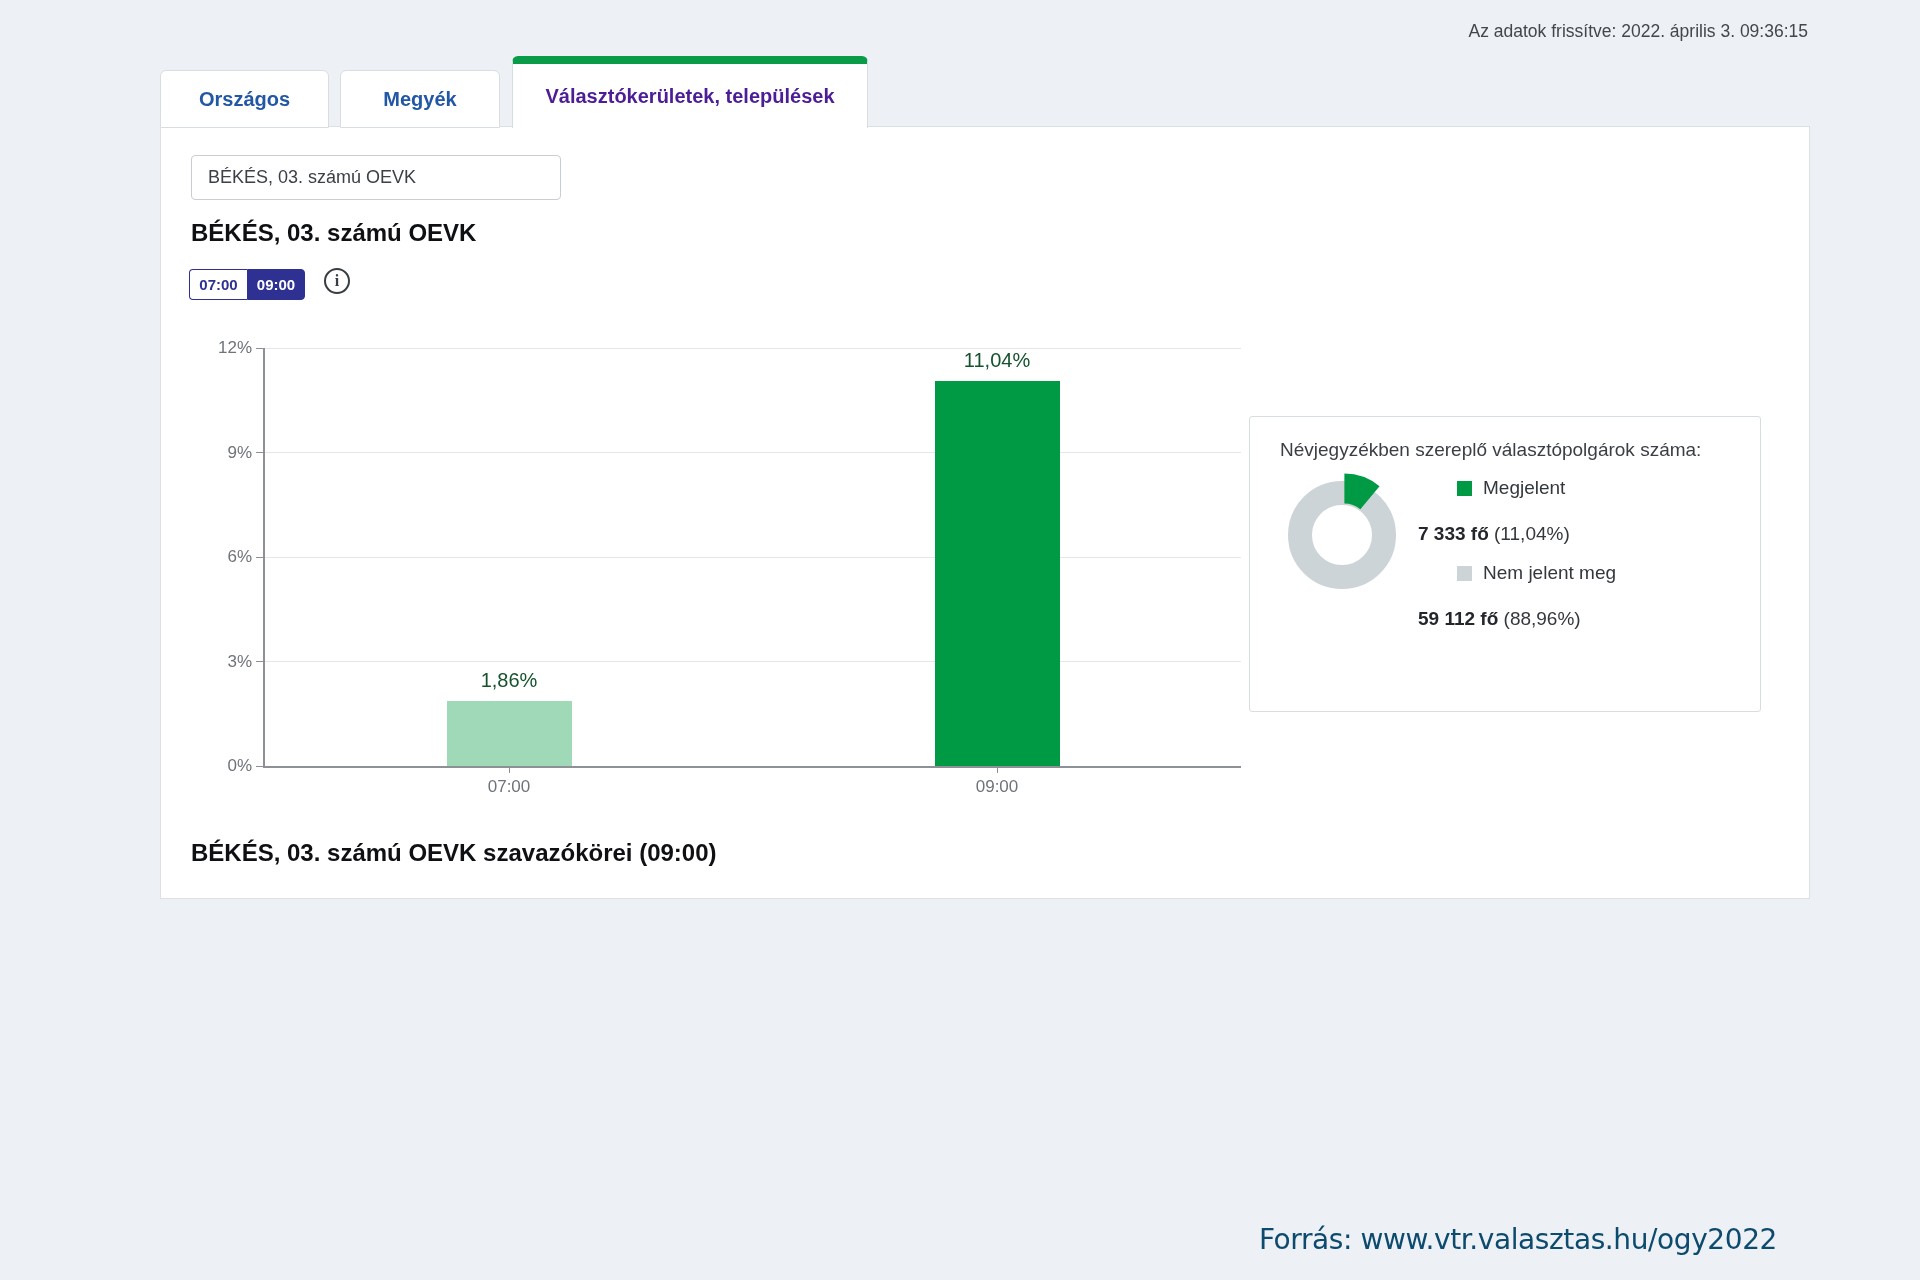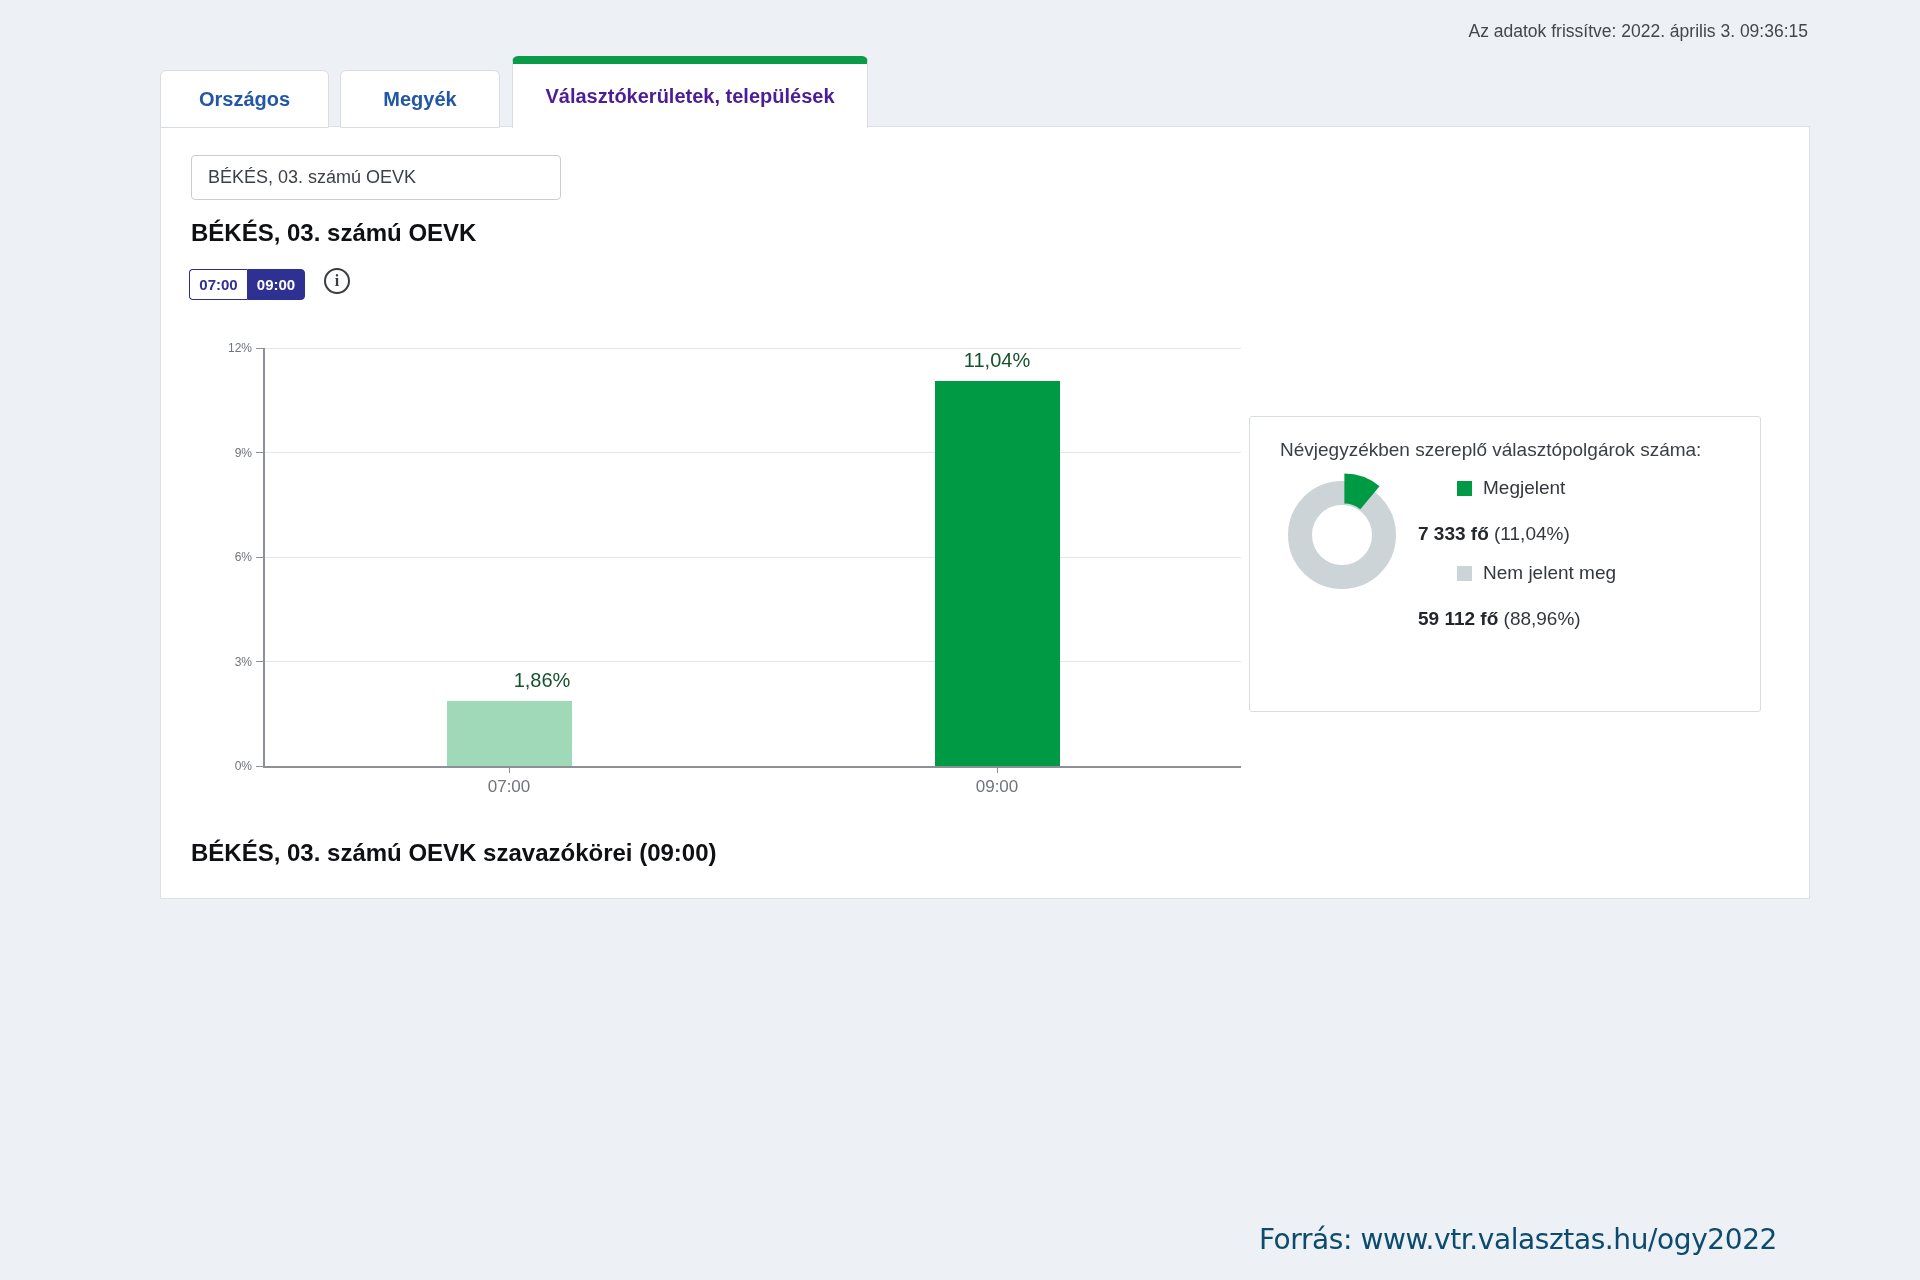--- a/index.html
+++ b/index.html
@@ -36,21 +36,21 @@
   .info{position:absolute;left:163px;top:141px;width:26px;height:26px;border:2px solid #383d42;
         border-radius:50%;color:#383d42;display:flex;align-items:center;justify-content:center;
         font-family:"Liberation Serif",serif;font-weight:bold;font-size:16px;box-sizing:border-box;cursor:pointer;}
 
   
   .chart-plot{position:absolute;left:102px;top:221px;width:976px;height:418px;
         border-left:2px solid #8d9196;border-bottom:2px solid #8d9196;}
   .grid{position:absolute;left:0;width:100%;height:1px;background:#e4e6e9;}
   .ytick{position:absolute;left:-9px;width:7px;height:1px;background:#8d9196;}
   .ylab{position:absolute;right:calc(100% + 13px);transform:translateY(-50%);
-        font-size:12px;color:#6f747a;white-space:nowrap;}
+        font-size:17px;color:#6f747a;white-space:nowrap;}
   .bar{position:absolute;bottom:0;width:125px;cursor:pointer;}
   .bval{position:absolute;transform:translateX(-50%);font-size:20px;color:#14532d;white-space:nowrap;}
   .xtick{position:absolute;top:calc(100% + 2px);width:1px;height:5px;background:#8d9196;}
   .xlab{position:absolute;top:calc(100% + 11px);transform:translateX(-50%);font-size:17px;color:#6f747a;}
 
   
   .panel{position:absolute;left:1088px;top:289px;width:512px;height:296px;border:1px solid #d8dde2;
         border-radius:3px;box-sizing:border-box;padding:22px 30px;background:#fff;}
   .panel-title{font-size:19px;color:#3a3f45;}
   .panel-total{font-size:20px;font-weight:bold;color:#23272b;margin-top:7px;}
@@ -102,21 +102,21 @@
       <div class="grid" style="top: 208.5px;"></div>
       <div class="ytick" style="top: 208.5px;"></div>
       <div class="ylab" style="top: 209px;">6%</div>
       <div class="grid" style="top: 104px;"></div>
       <div class="ytick" style="top: 104px;"></div>
       <div class="ylab" style="top: 104.5px;">9%</div>
       <div class="grid" style="top: -0.5px;"></div>
       <div class="ytick" style="top: -0.5px;"></div>
       <div class="ylab" style="top: 0px;">12%</div>
       <div class="bar" style="left: 181.5px; height: 64.79px; background: rgb(160, 217, 184);"></div>
-      <div class="bval" style="left: 244px; bottom: 73.79px; margin-left: 33px;">1,86%</div>
+      <div class="bval" style="left: 244px; bottom: 73.79px;">1,86%</div>
       <div class="xtick" style="left: 244px;"></div>
       <div class="xlab" style="left: 244px;">07:00</div>
       <div class="bar" style="left: 669.5px; height: 384.56px; background: rgb(0, 154, 68);"></div>
       <div class="bval" style="left: 732px; bottom: 393.56px;">11,04%</div>
       <div class="xtick" style="left: 732px;"></div>
       <div class="xlab" style="left: 732px;">09:00</div>
     </div>
 
   <div class="panel">
     <div class="panel-title">Névjegyzékben szereplő választópolgárok száma:</div>

